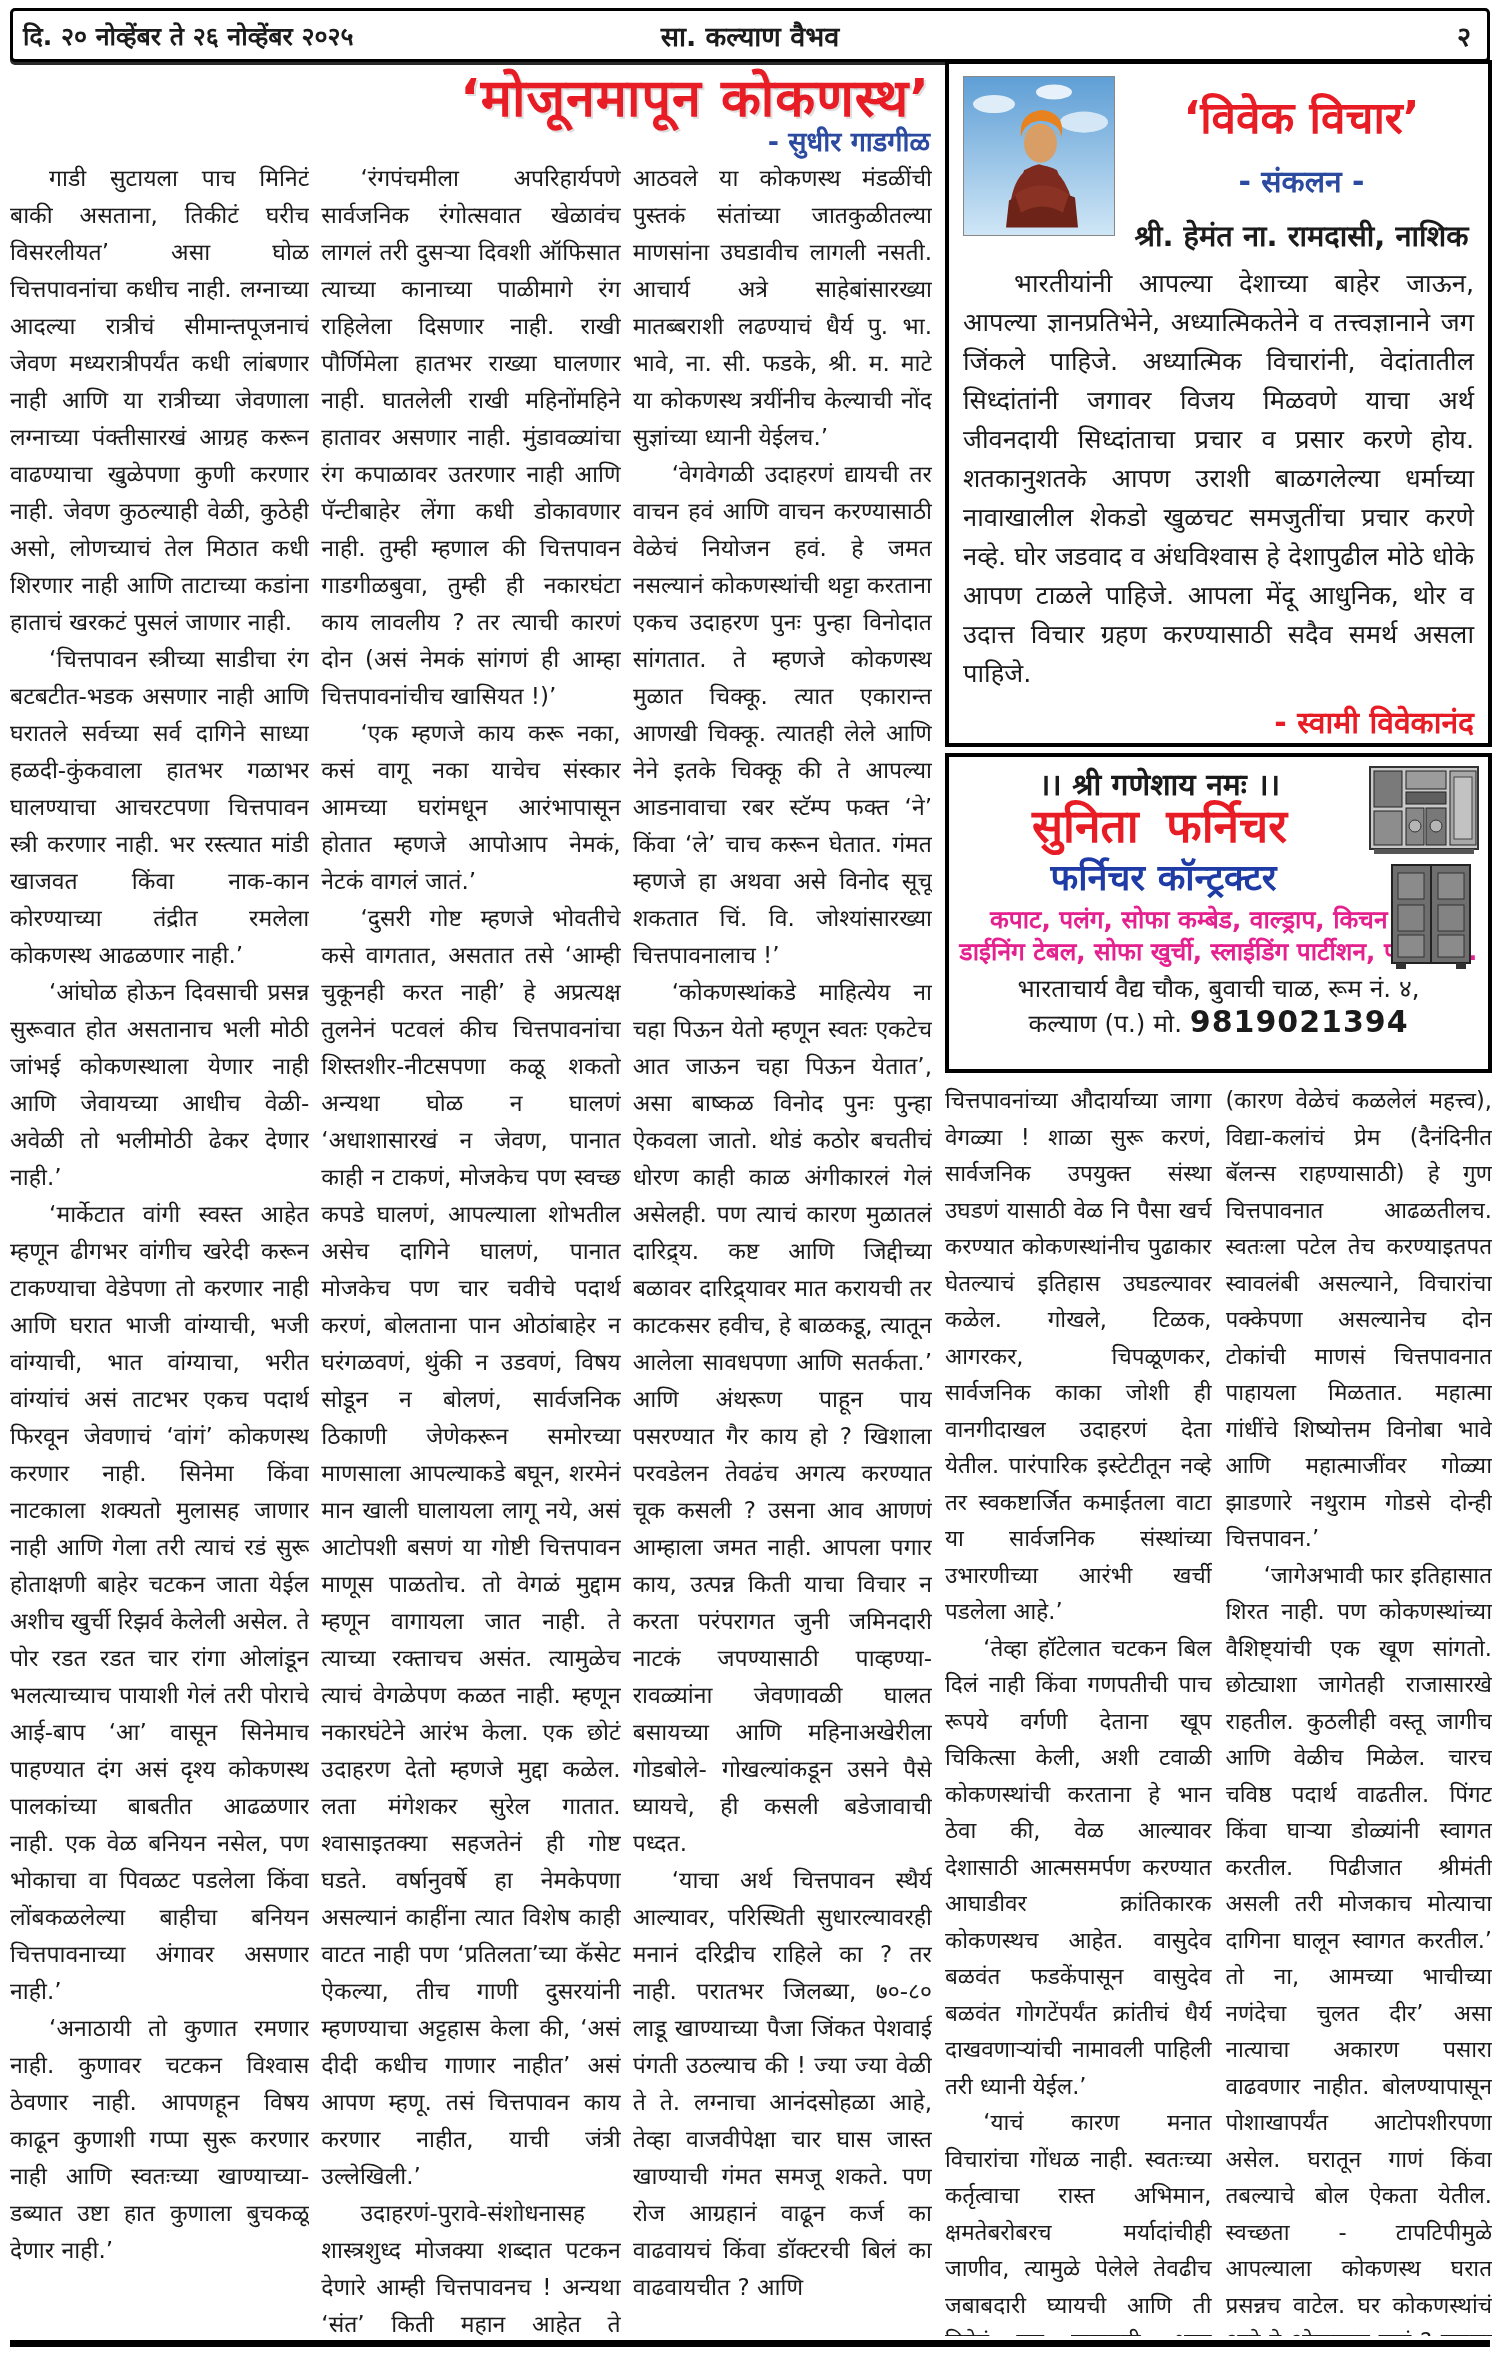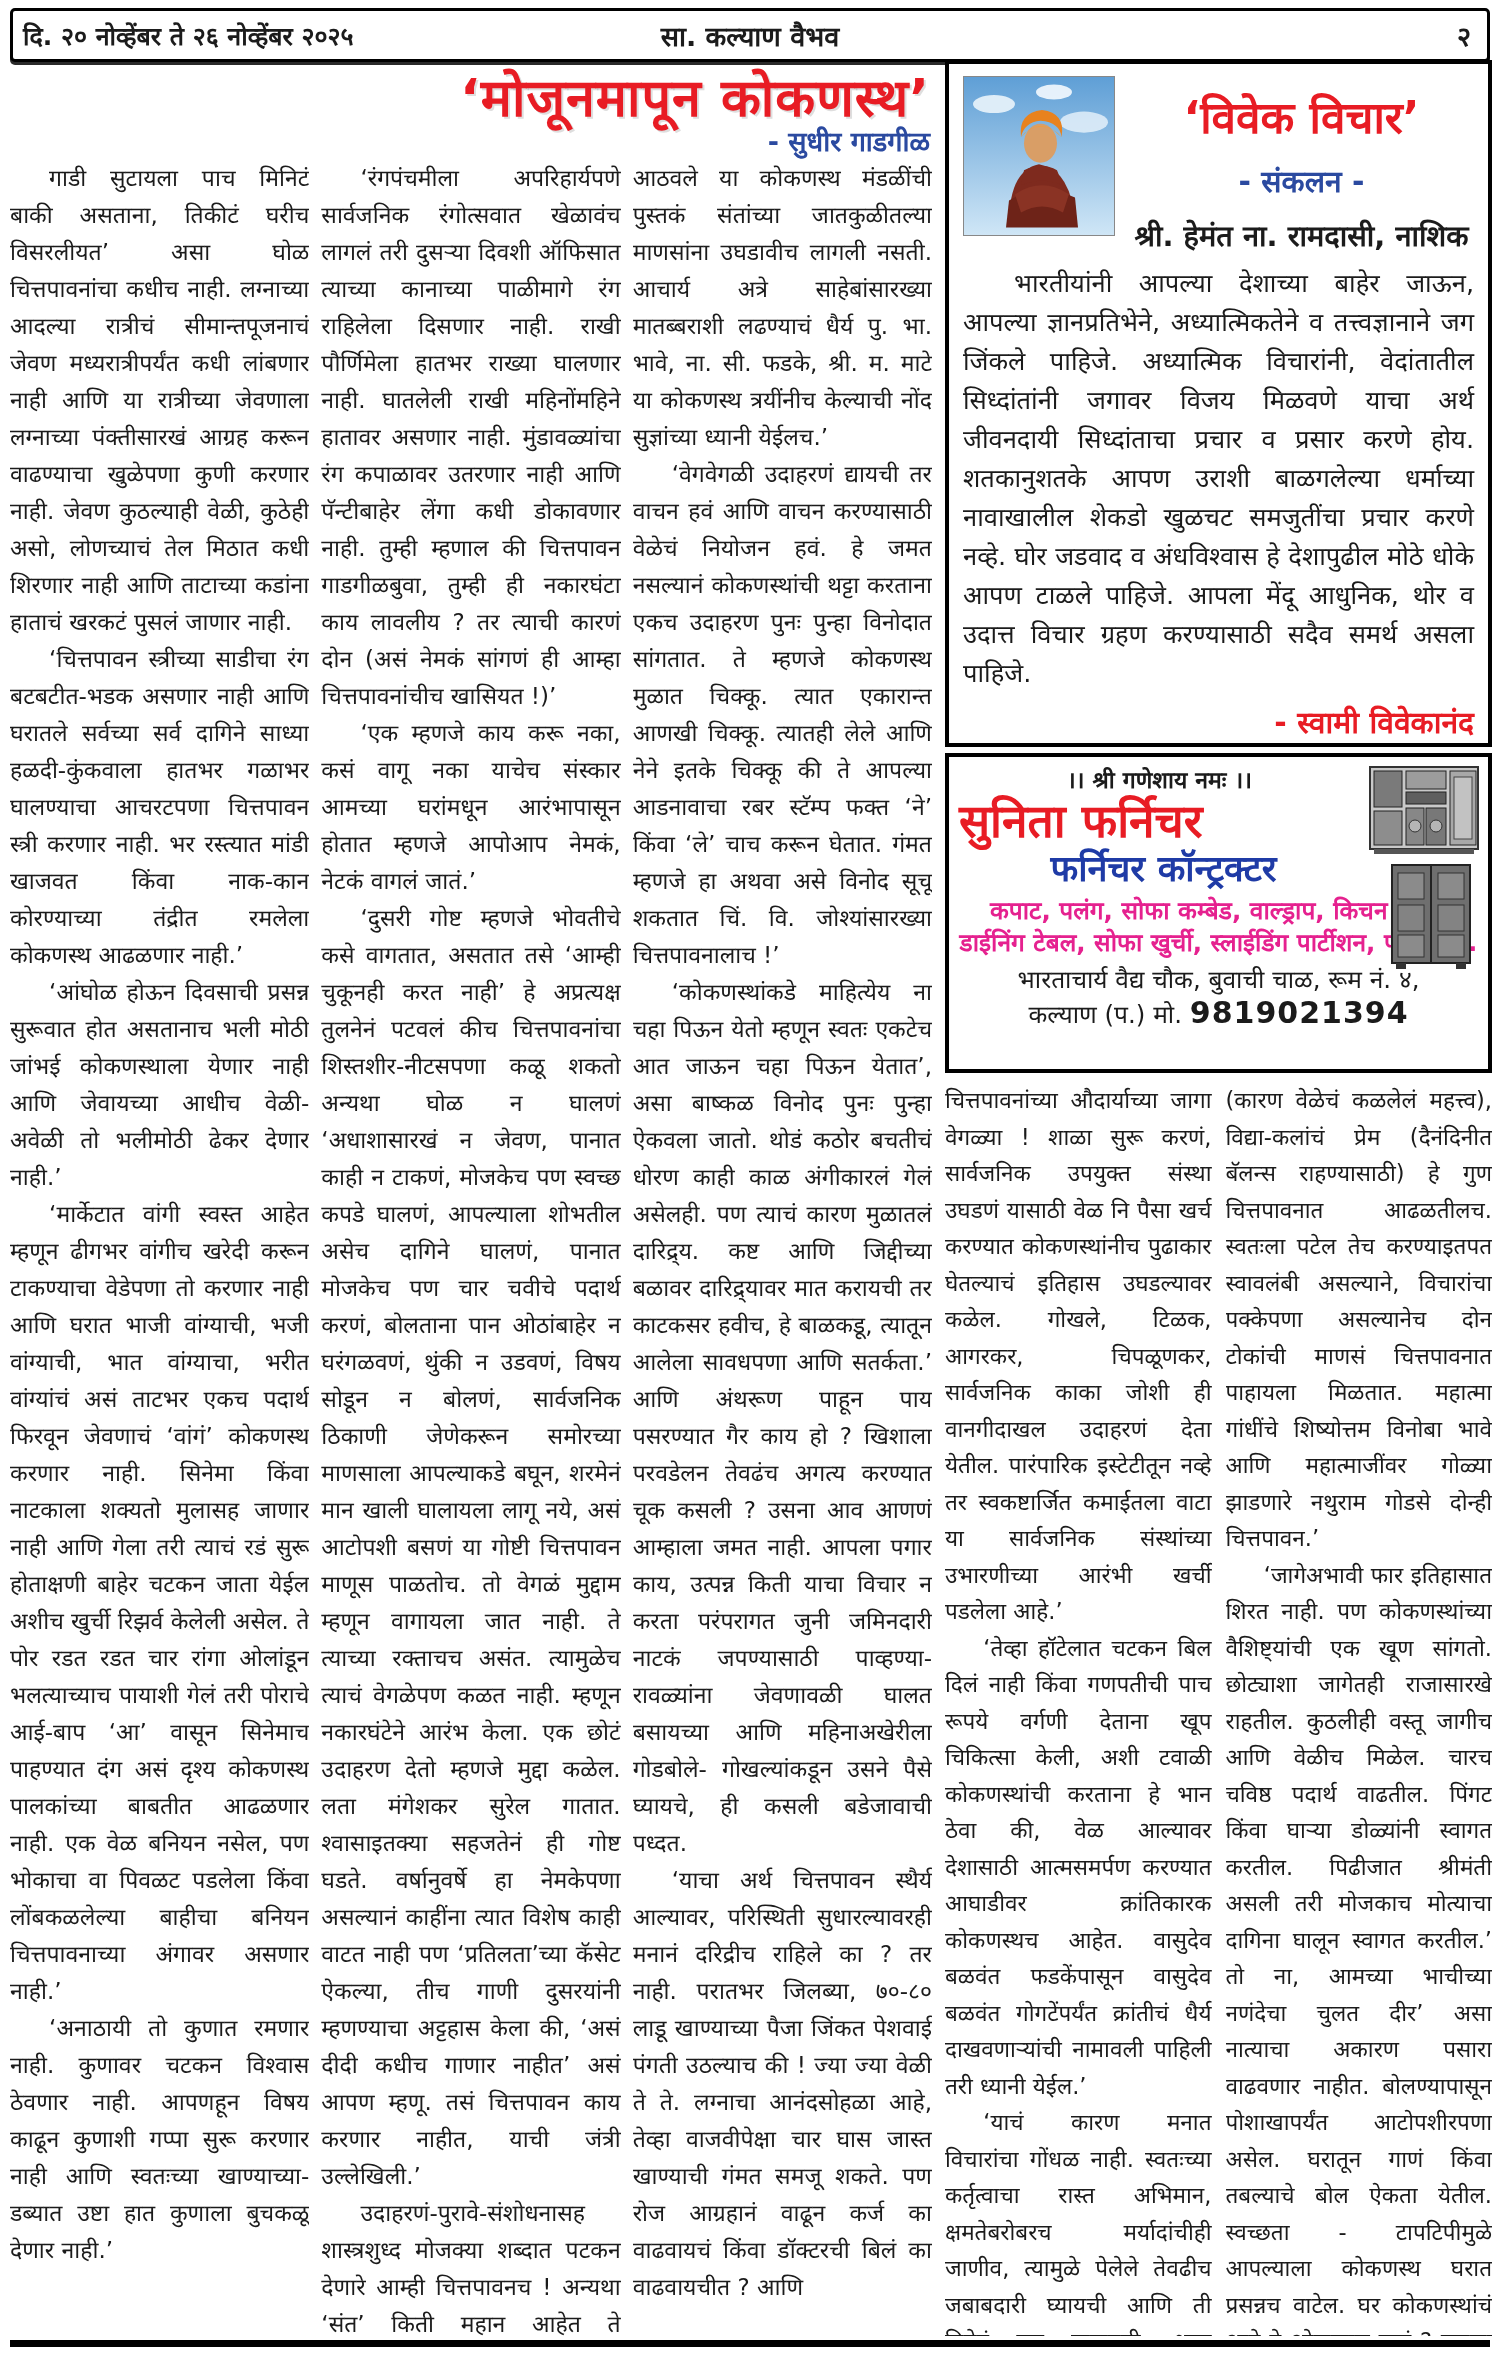--- a/index.html
+++ b/index.html
@@ -38,22 +38,22 @@
   .vivek-photo{float:left;width:150px;height:158px;margin:2px 14px 6px 0;border:1px solid #888;}
   .vivek-title{color:#e81c24;font-size:44px;font-weight:bold;text-align:center;padding-top:12px;}
   .vivek-subtitle{color:#2b4aa0;font-size:30px;font-weight:bold;text-align:center;margin-top:14px;}
   .vivek-compiler{font-size:29px;font-weight:bold;text-align:center;margin-top:14px;}
   .vivek-body{font-size:25.5px;line-height:39px;text-align:justify;text-indent:2em;margin-top:10px;}
   .vivek-sign{color:#e81c24;font-size:30px;font-weight:bold;text-align:right;margin-top:8px;}
 
   
   .ad-box{position:absolute;left:945px;top:753px;width:547px;height:320px;
     border:4px solid #000;box-sizing:border-box;background:#fff;padding:6px 10px;overflow:hidden;}
-  .ad-invocation{font-size:23px;font-weight:bold;text-align:center;margin-right:118px;}
-  .ad-name{color:#e81c24;font-size:46px;font-weight:bold;margin-right:118px;line-height:52px;}
+  .ad-invocation{font-size:30px;font-weight:bold;text-align:center;margin-right:118px;}
+  .ad-name{color:#e81c24;font-size:46px;font-weight:bold;text-align:center;margin-right:118px;line-height:52px;font-family:Liberation Mono, monospace;}
   .ad-tagline{color:#1f3ba6;font-size:36px;font-weight:bold;text-align:center;margin-right:110px;line-height:44px;}
   .ad-items{color:#e5218f;font-size:24.5px;font-weight:bold;text-align:center;line-height:32px;margin-top:4px;}
   .ad-proprietor{color:#ee3b47;font-size:33px;font-weight:bold;text-align:center;margin-top:4px;line-height:38px;}
   .ad-address{font-size:24.5px;text-align:center;margin-top:3px;}
   .ad-cityline{font-size:24.5px;text-align:center;margin-top:0;}
   .ad-phone{font-weight:bold;font-size:30px;letter-spacing:1px;}
   .ad-img1{position:absolute;right:8px;top:8px;width:112px;height:92px;}
   .ad-img2{position:absolute;right:14px;top:106px;width:86px;height:108px;}
 
   .bottom-rule{position:absolute;left:10px;top:2340px;width:1480px;height:7px;background:#000;}

